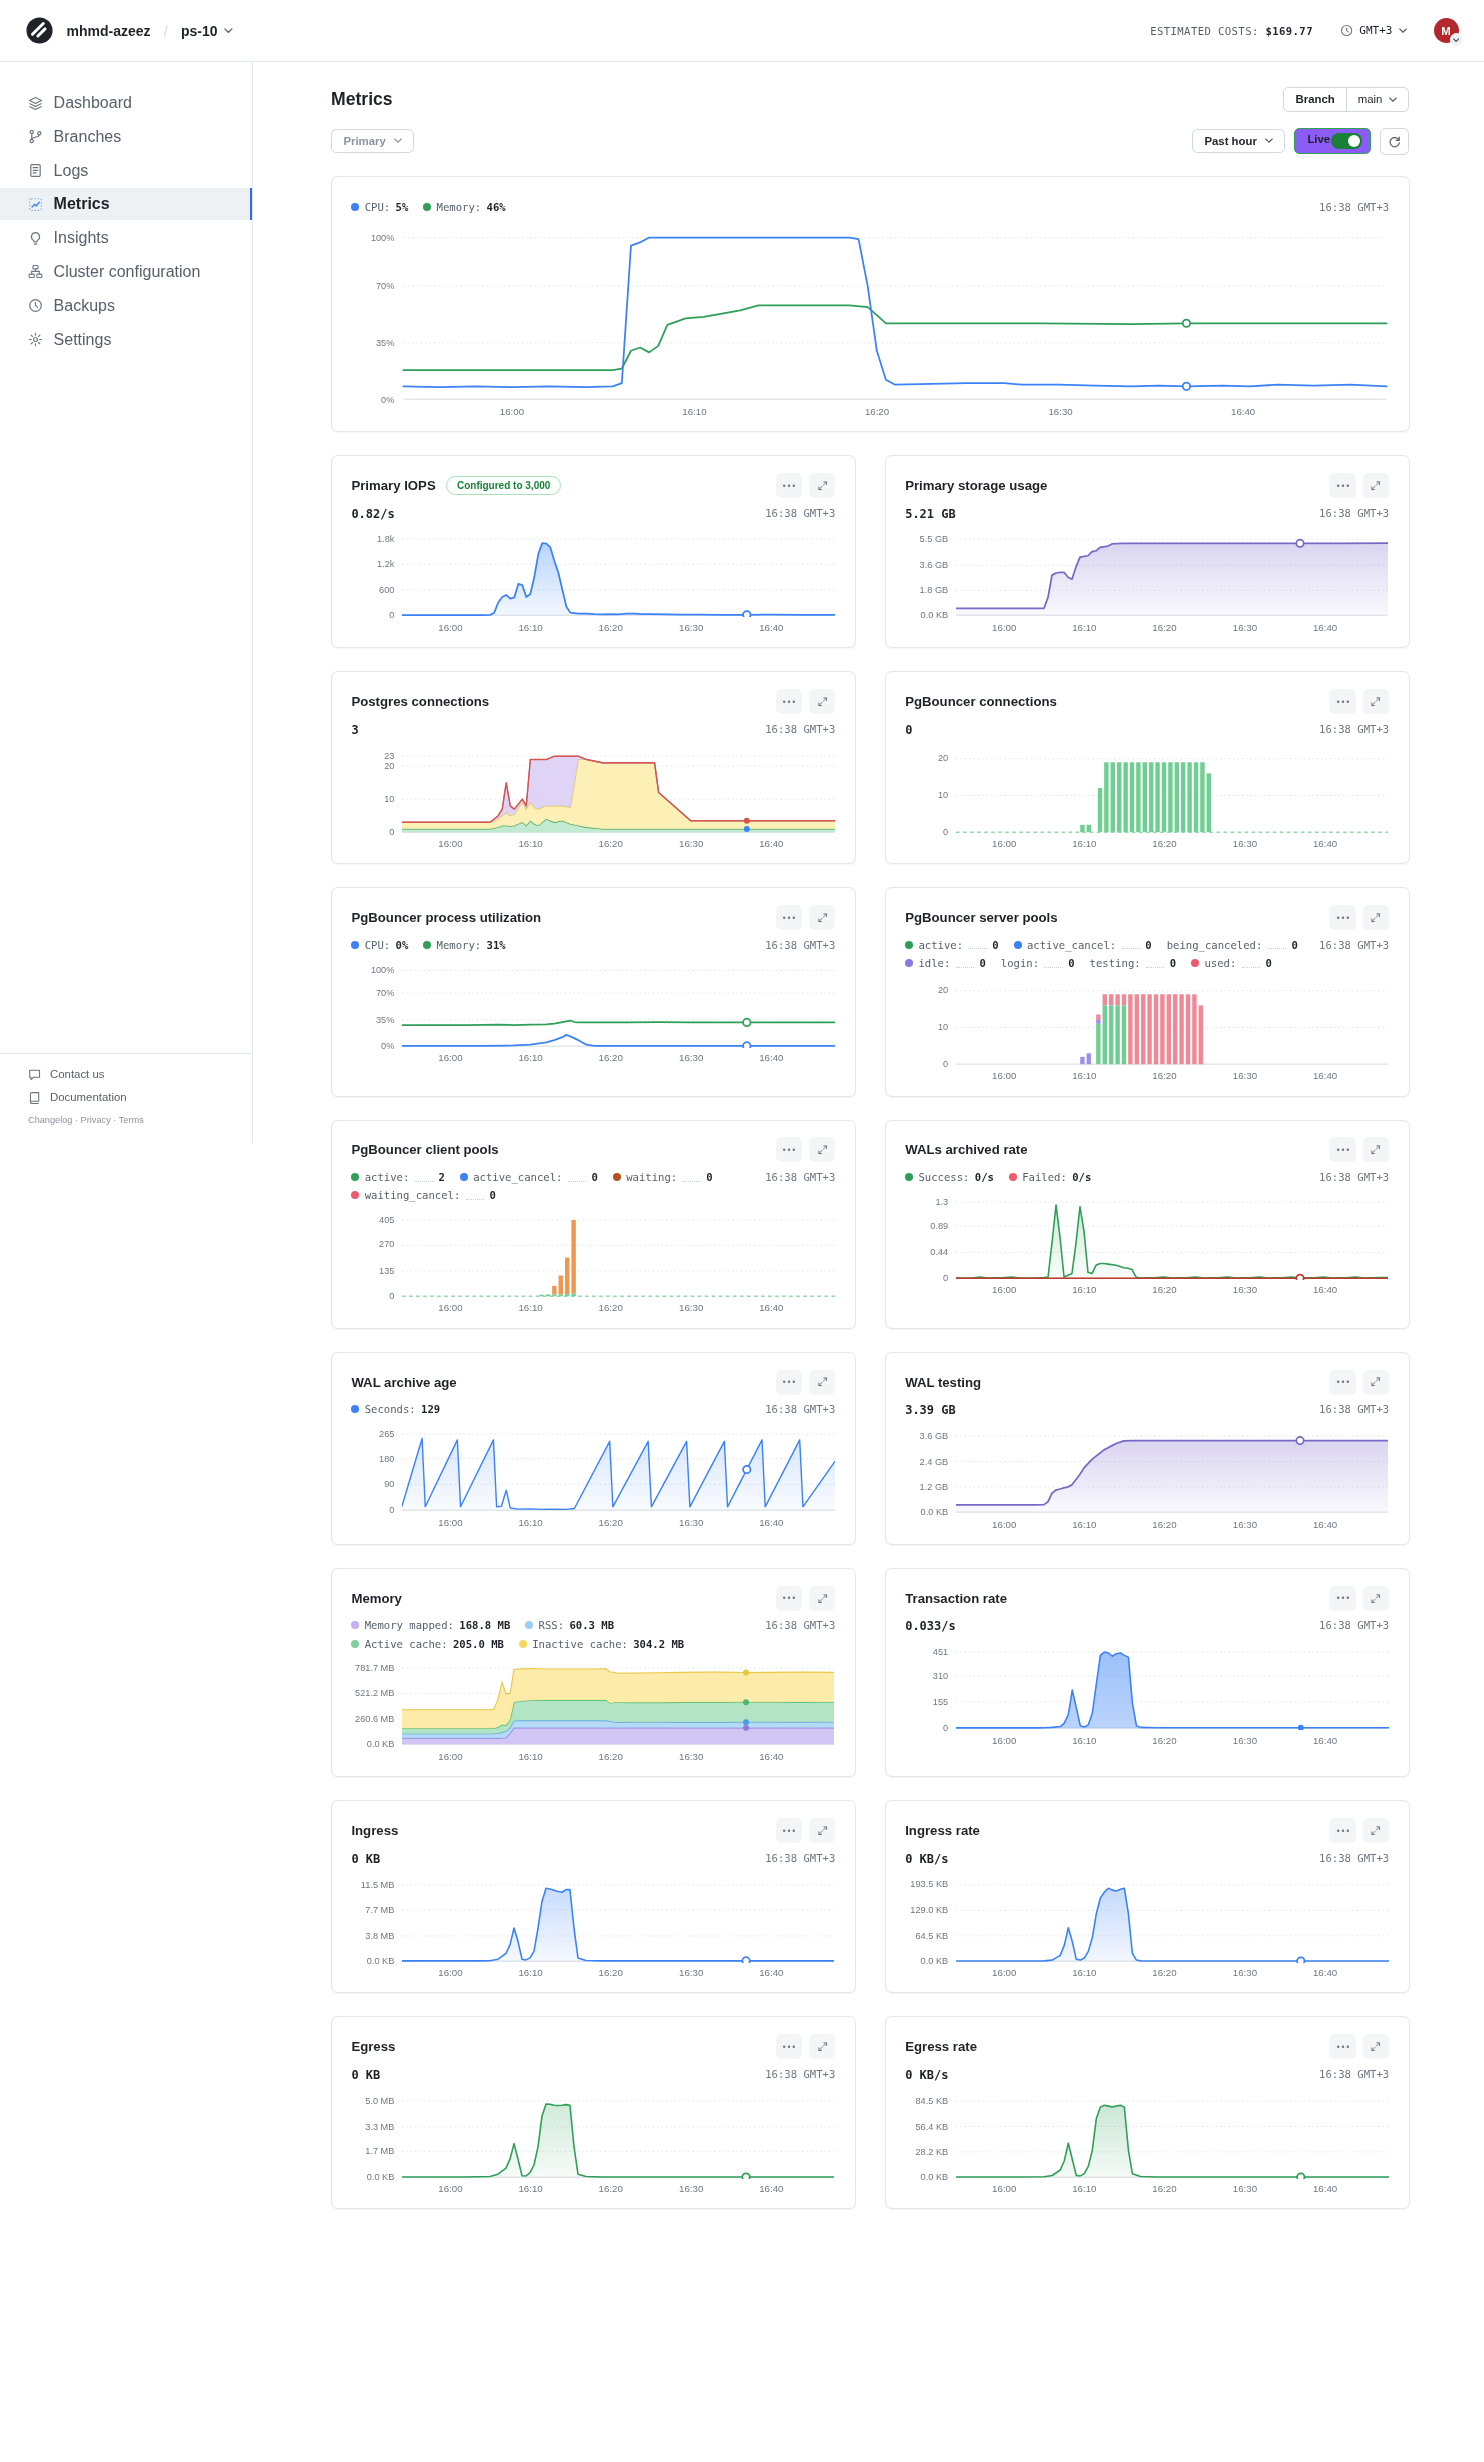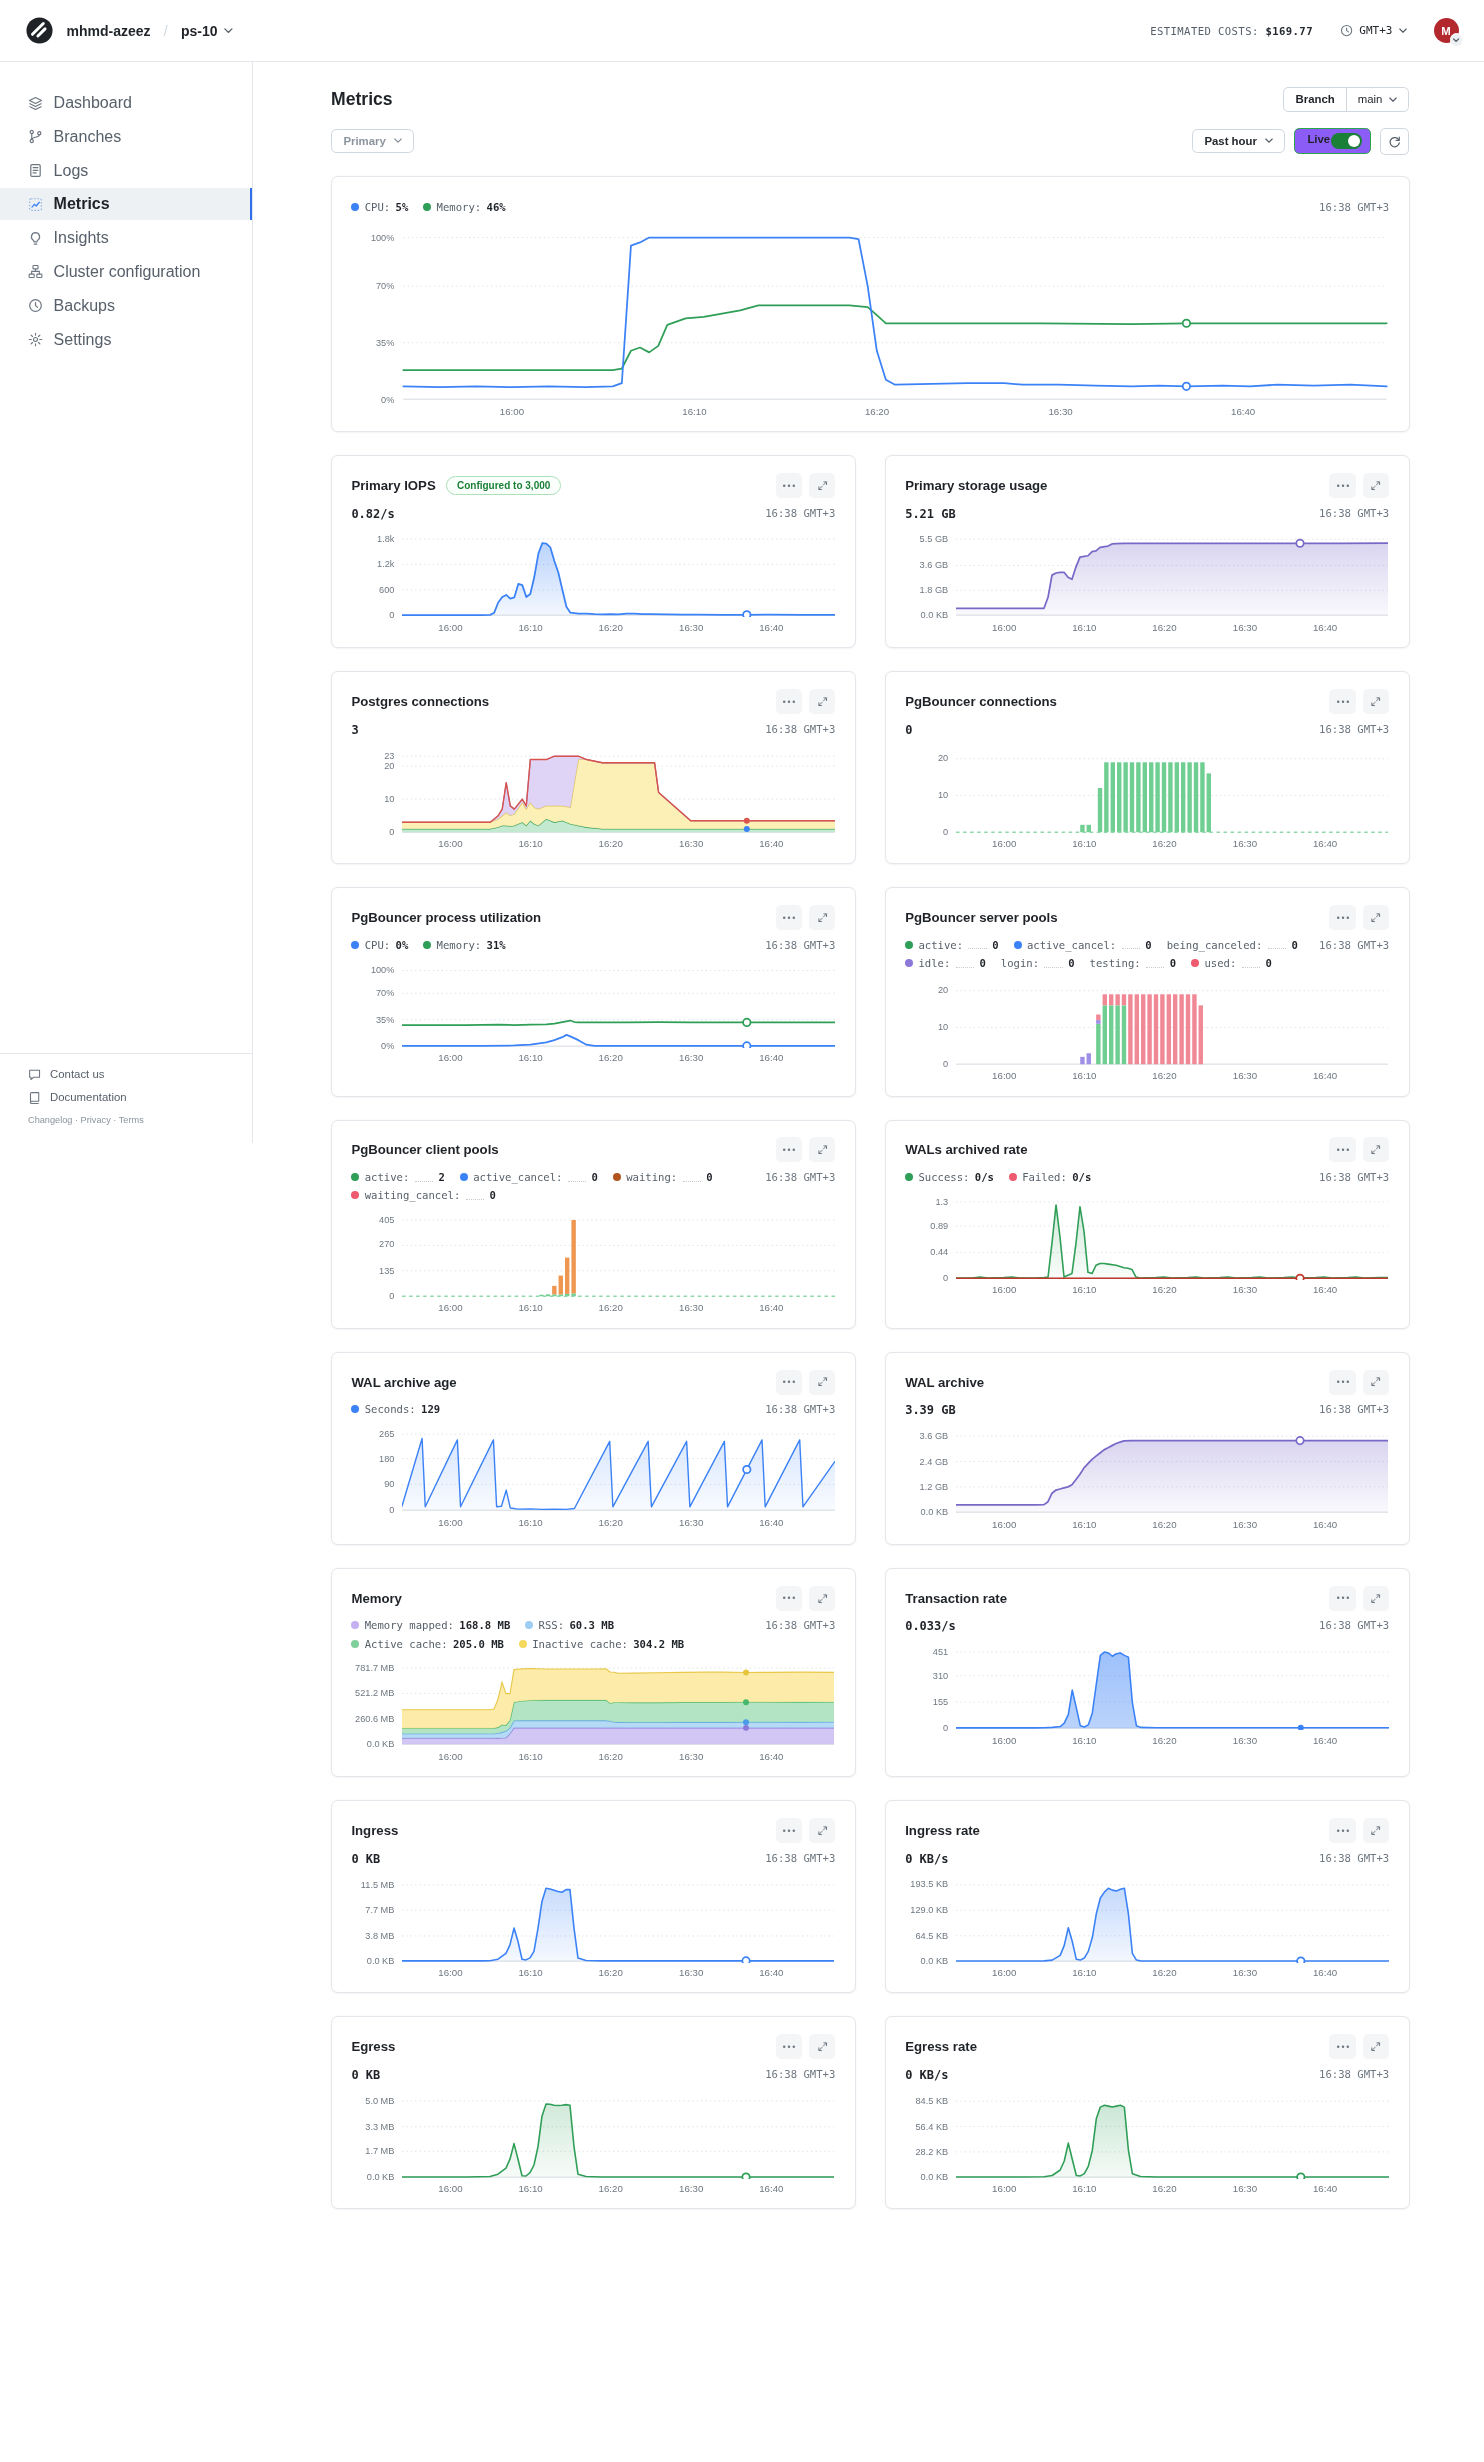--- a/index.html
+++ b/index.html
@@ -936,21 +936,21 @@
           <div class="xlabels">
             <span style="left: 11.1%;">16:00</span>
             <span style="left: 29.6%;">16:10</span>
             <span style="left: 48.1%;">16:20</span>
             <span style="left: 66.7%;">16:30</span>
             <span style="left: 85.2%;">16:40</span>
           </div>
         </div>
         <div class="card">
           <div class="card-head">
-            <span class="card-title">WAL archive</span>
+            <span class="card-title">WAL testing</span>
             <span class="head-actions">
               <button class="iconbtn">
                 <svg width="14" height="3.5" viewBox="0 0 16 4">
                   <circle cx="2.5" cy="2" r="1.4" fill="currentColor"></circle>
                   <circle cx="8" cy="2" r="1.4" fill="currentColor"></circle>
                   <circle cx="13.5" cy="2" r="1.4" fill="currentColor"></circle>
                 </svg>
               </button>
               <button class="iconbtn">
                 <svg width="11.4" height="11.4" viewBox="0 0 16 16" fill="none" stroke="currentColor" stroke-width="1.4" stroke-linecap="round" stroke-linejoin="round">

